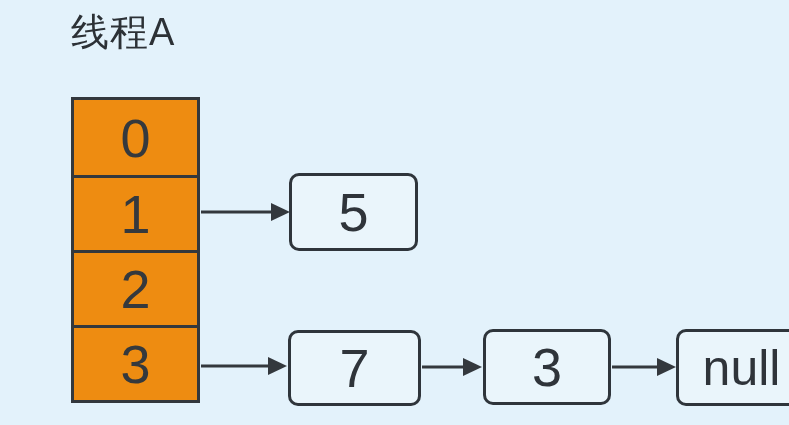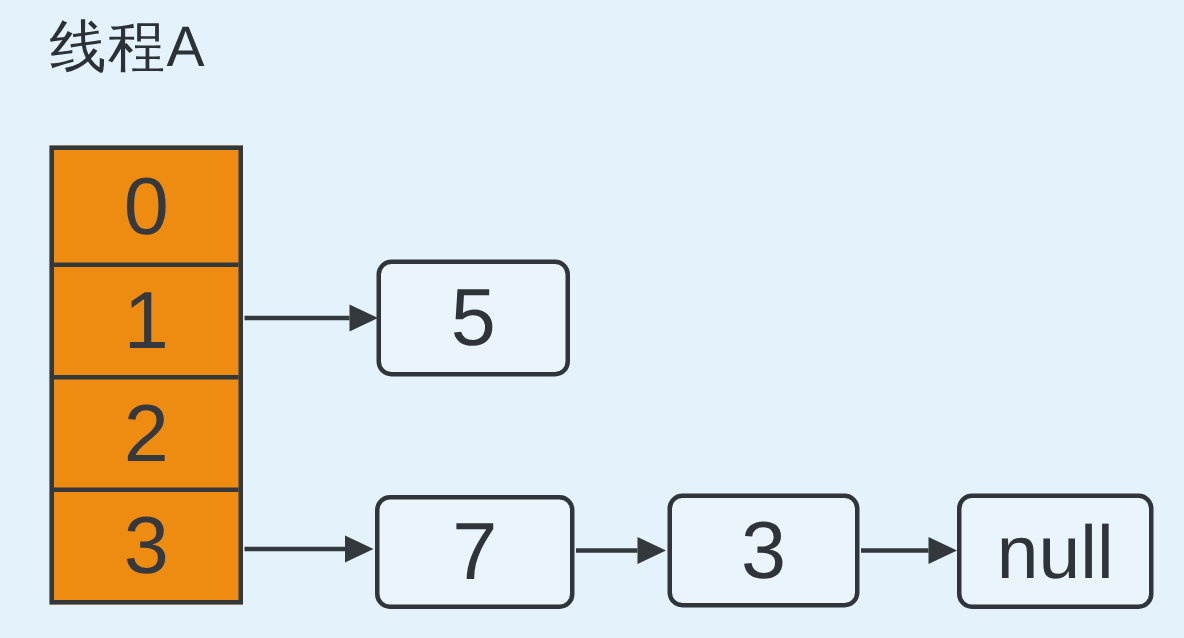--- a/index.html
+++ b/index.html
@@ -11,20 +11,21 @@
     height: 425px;
     font-family: "Liberation Sans", "DejaVu Sans", sans-serif;
     background: #e3f2fb;
     overflow: hidden;
   }
   .canvas {
     position: relative;
     width: 718px;
     height: 425px;
     background: #e3f2fb;
+    margin-left: 38px;
   }
   .title {
     position: absolute;
     left: 33px;
     top: 10px;
     font-size: 38px;
     line-height: 1.2;
     color: #2c3136;
     letter-spacing: 1px;
   }

